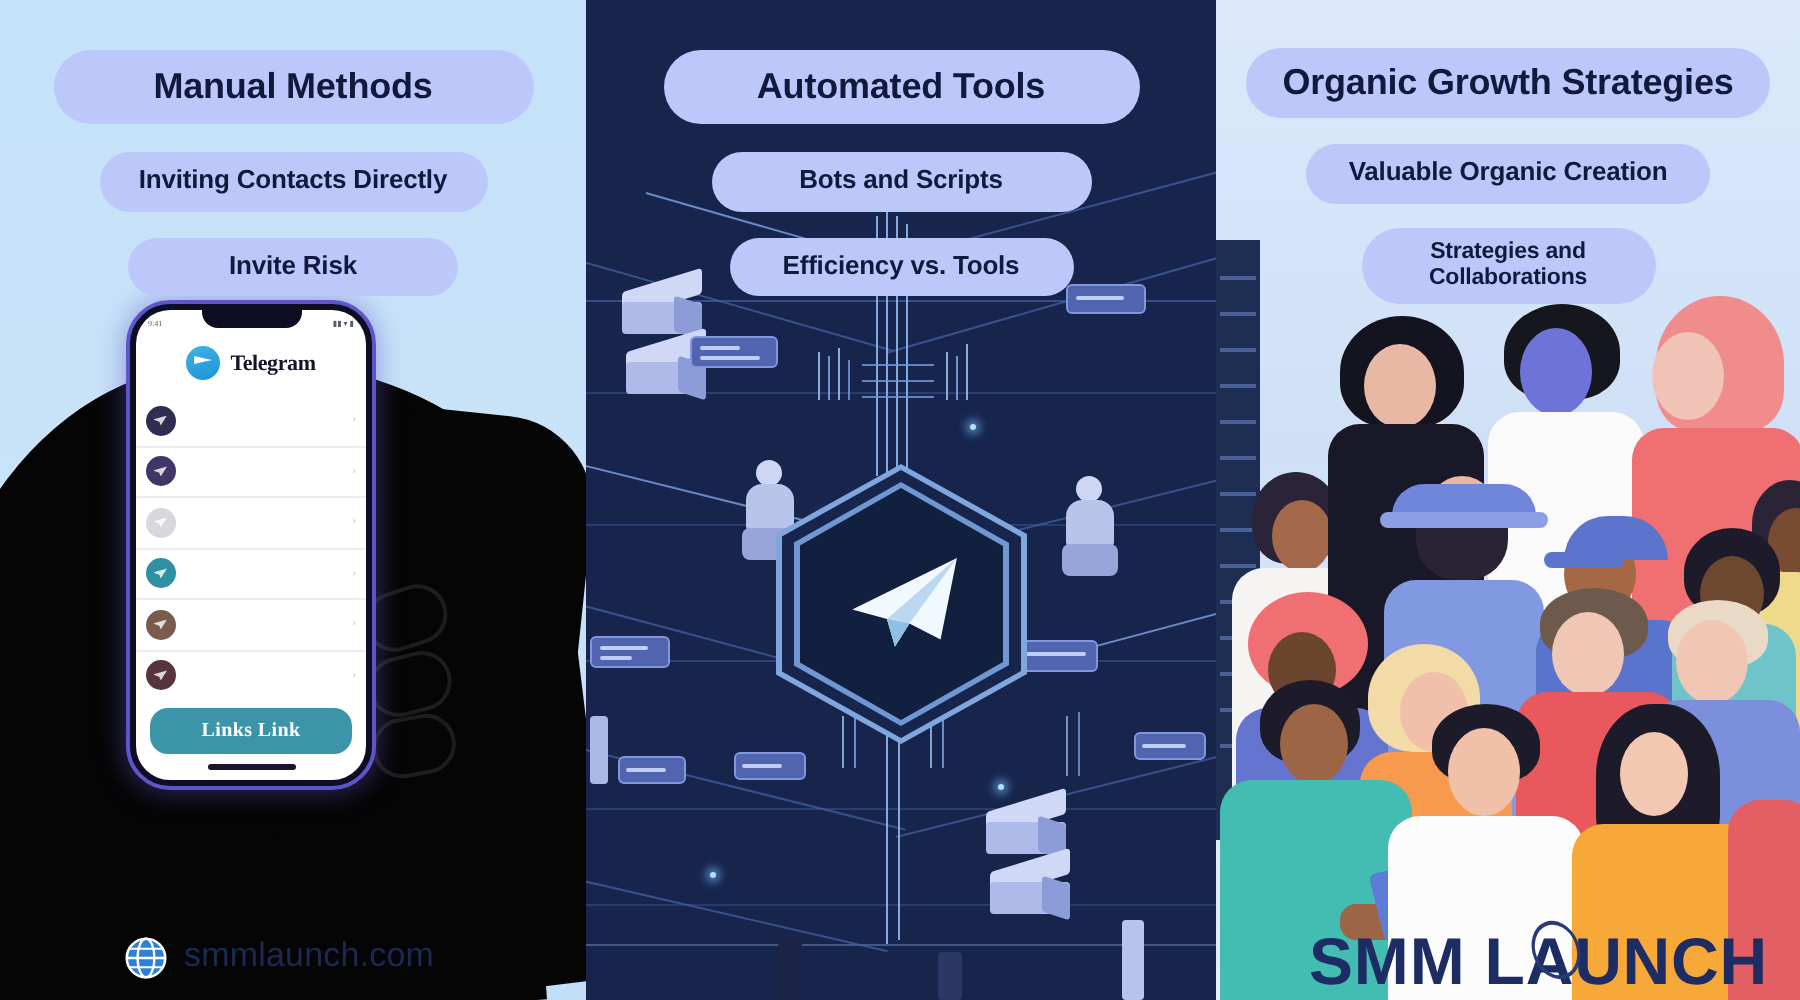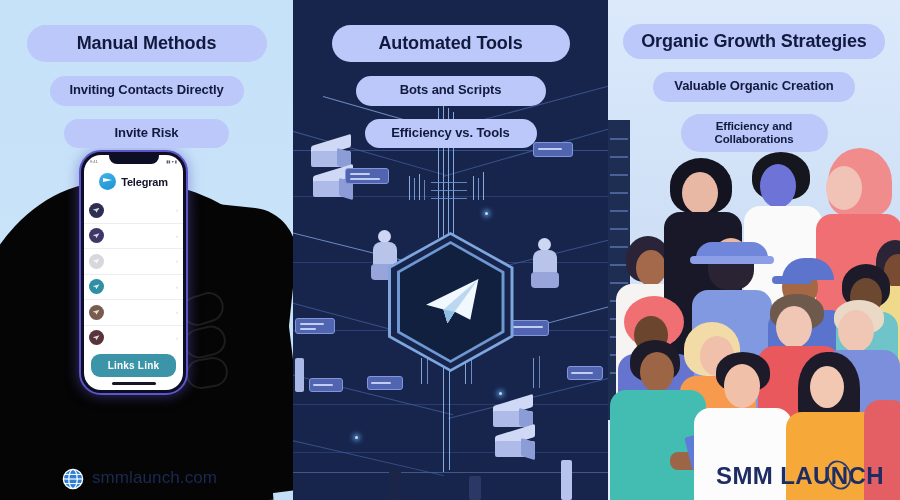--- a/index.html
+++ b/index.html
@@ -74,27 +74,27 @@
   }
   .knuckle {
     position:absolute; border:2px solid #1d1d1d; border-radius:30px;
     width:42px; height:30px; background:transparent;
   }
   #k1 { left:182px; top:294px; transform:rotate(-18deg); }
   #k2 { left:184px; top:327px; transform:rotate(-14deg); }
   #k3 { left:186px; top:358px; transform:rotate(-10deg); }
 
   #phone {
-    position:absolute; left:79px; top:150px;
-    width:109px; height:245px;
+    position:absolute; left:63px; top:150px;
+    width:125px; height:245px;
     background:#0d0d23;
     border-radius:22px;
     border:2.5px solid #5d55c9;
     box-shadow:0 0 14px rgba(93,85,201,.55);
-    overflow:hidden; z-index:20;
+    overflow:hidden; z-index:20;font-family:Liberation Serif, serif;
   }
   #phone-screen {
     position:absolute; inset:3px;
     background:#ffffff; border-radius:17px; overflow:hidden;
     display:flex; flex-direction:column;
   }
   #notch {
     position:absolute; left:50%; top:0; transform:translateX(-50%);
     width:50px; height:9px; background:#0d0d23;
     border-radius:0 0 8px 8px; z-index:5;
@@ -236,21 +236,21 @@
   #globe {
     position:absolute; left:62px; top:468px; width:22px; height:22px; z-index:60;
   }
   #globe svg { width:100%;height:100%; display:block; }
   #site-text {
     position:absolute; left:92px; top:468px; z-index:60;
     font-size:17px; color:#1b2a52; letter-spacing:.1px;
   }
   #logo-text {
     position:absolute; right:16px; top:462px; z-index:60;
-    font-size:24px; font-weight:700; color:#1d2c63;
+    font-size:33px; font-weight:700; color:#1d2c63;
     letter-spacing:.4px; display:flex; align-items:center;
   }
   #logo-swoosh {
     position:absolute; left:108px; top:-2px; width:30px; height:30px;
     border:2.2px solid #2a3a75; border-radius:50%;
     transform:rotate(-22deg) scaleX(.78);
   }
 </style>
 </head>
 <body>
@@ -598,21 +598,21 @@
       </div>
 
       <div class="fig" style="left:256px;top:400px;width:44px;height:100px;">
         <span class="bd" style="left:0;top:0;width:44px;height:100px;background:#e45f63;"></span>
       </div>
     </div>
 
     <div class="pill-stack">
       <div class="pill title p1">Organic Growth Strategies</div>
       <div class="pill sub p2">Valuable Organic Creation</div>
-      <div class="pill sub2 p3">Efficiency and
+      <div class="pill sub2 p3">Strategies and
 Collaborations</div>
     </div>
   </section>
 
   <span id="globe">
     <svg viewBox="0 0 24 24" xmlns="http://www.w3.org/2000/svg">
       <circle cx="12" cy="12" r="10.5" fill="#2e7fd6"></circle>
       <circle cx="12" cy="12" r="10.5" fill="none" stroke="#ffffff" stroke-width="1.4"></circle>
       <ellipse cx="12" cy="12" rx="4.6" ry="10.5" fill="none" stroke="#ffffff" stroke-width="1.3"></ellipse>
       <line x1="1.5" y1="12" x2="22.5" y2="12" stroke="#ffffff" stroke-width="1.3"></line>

